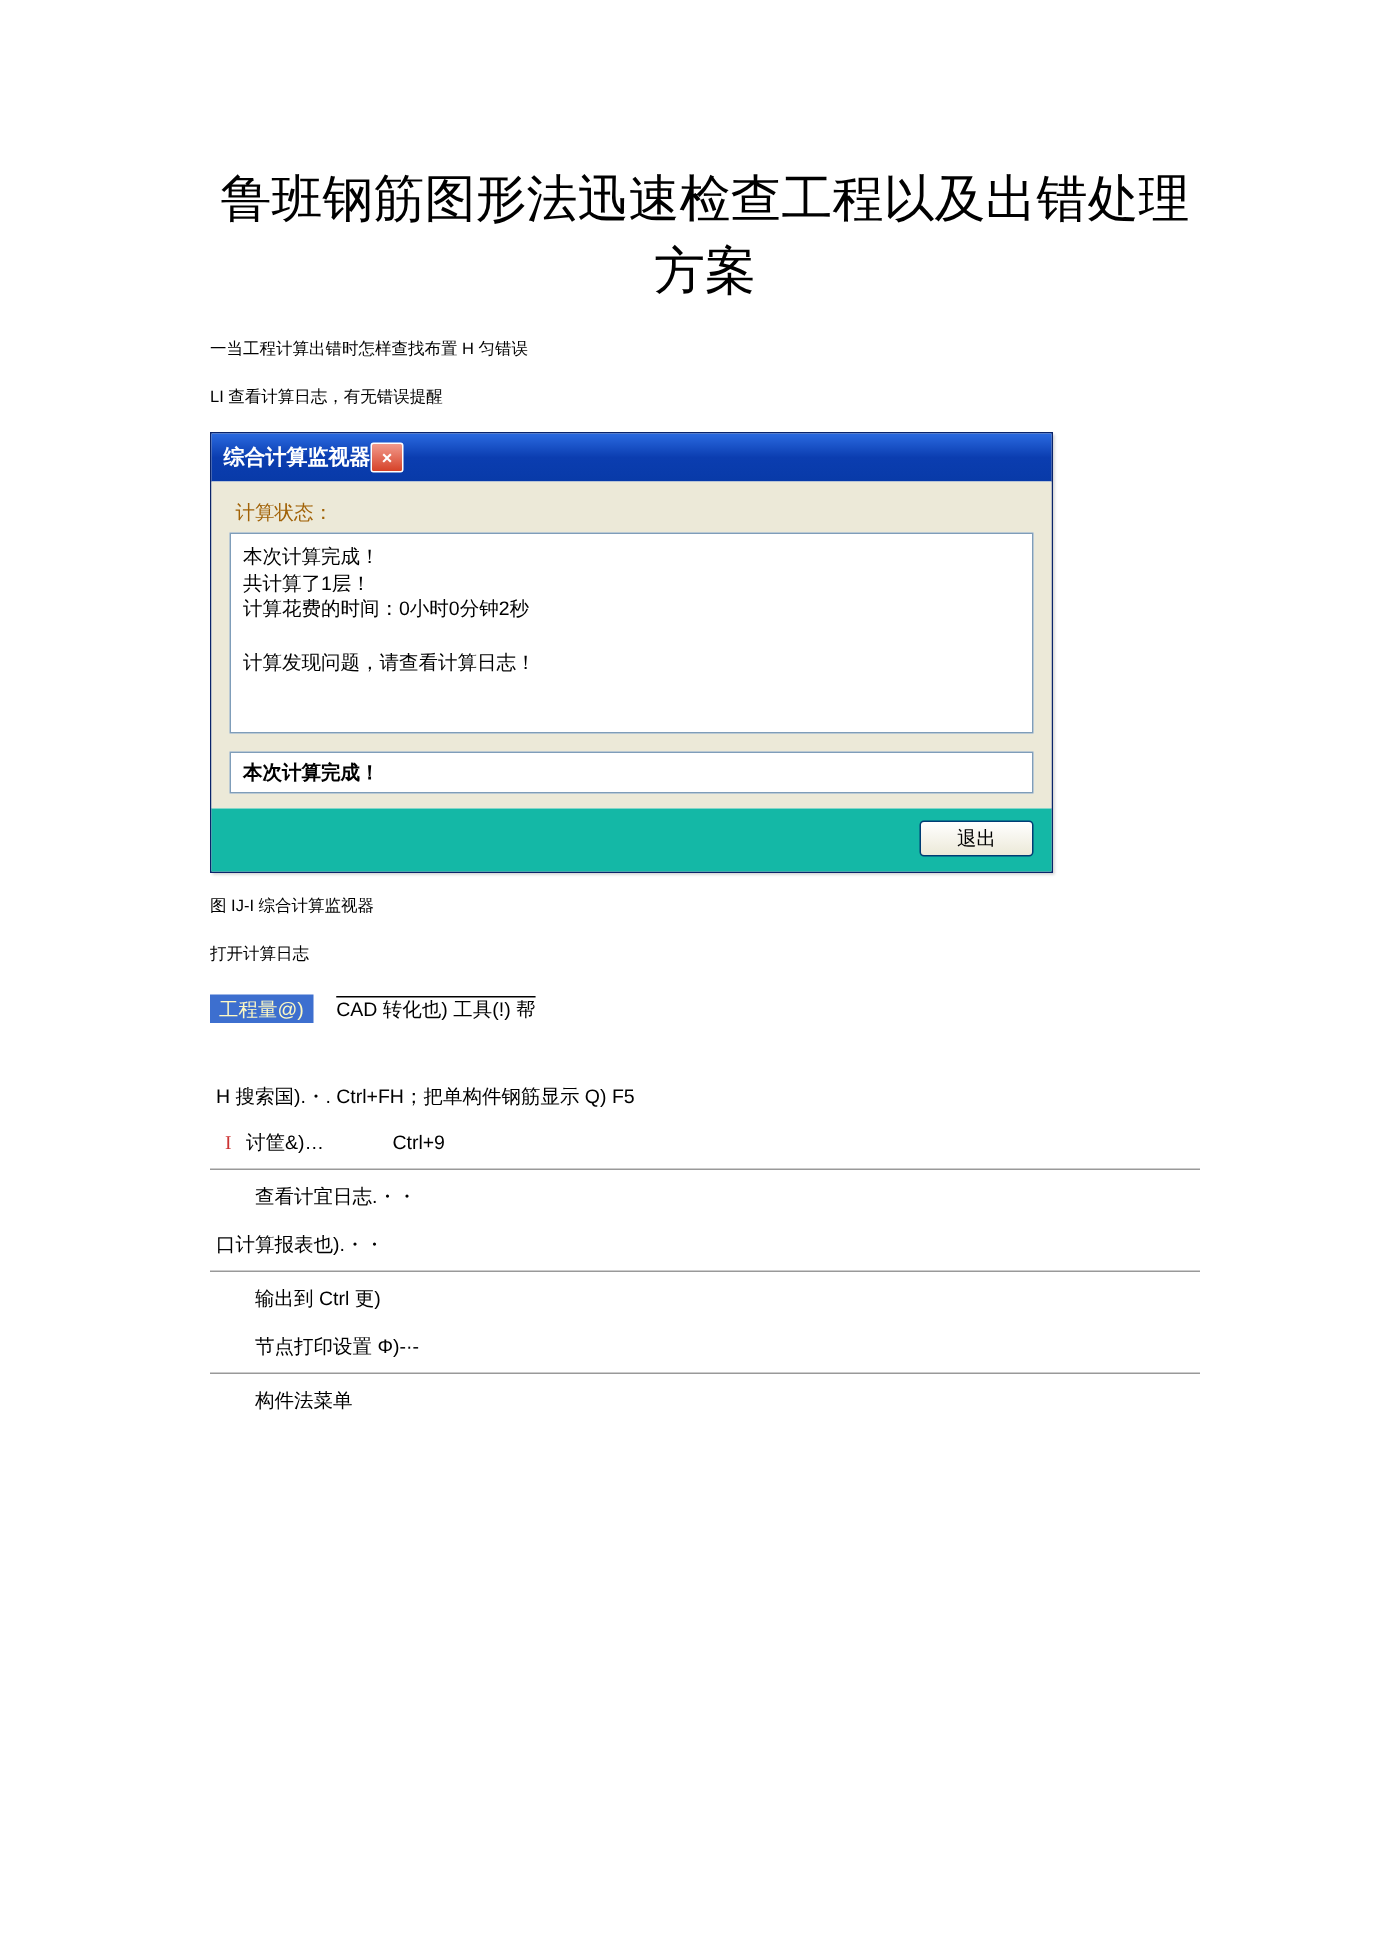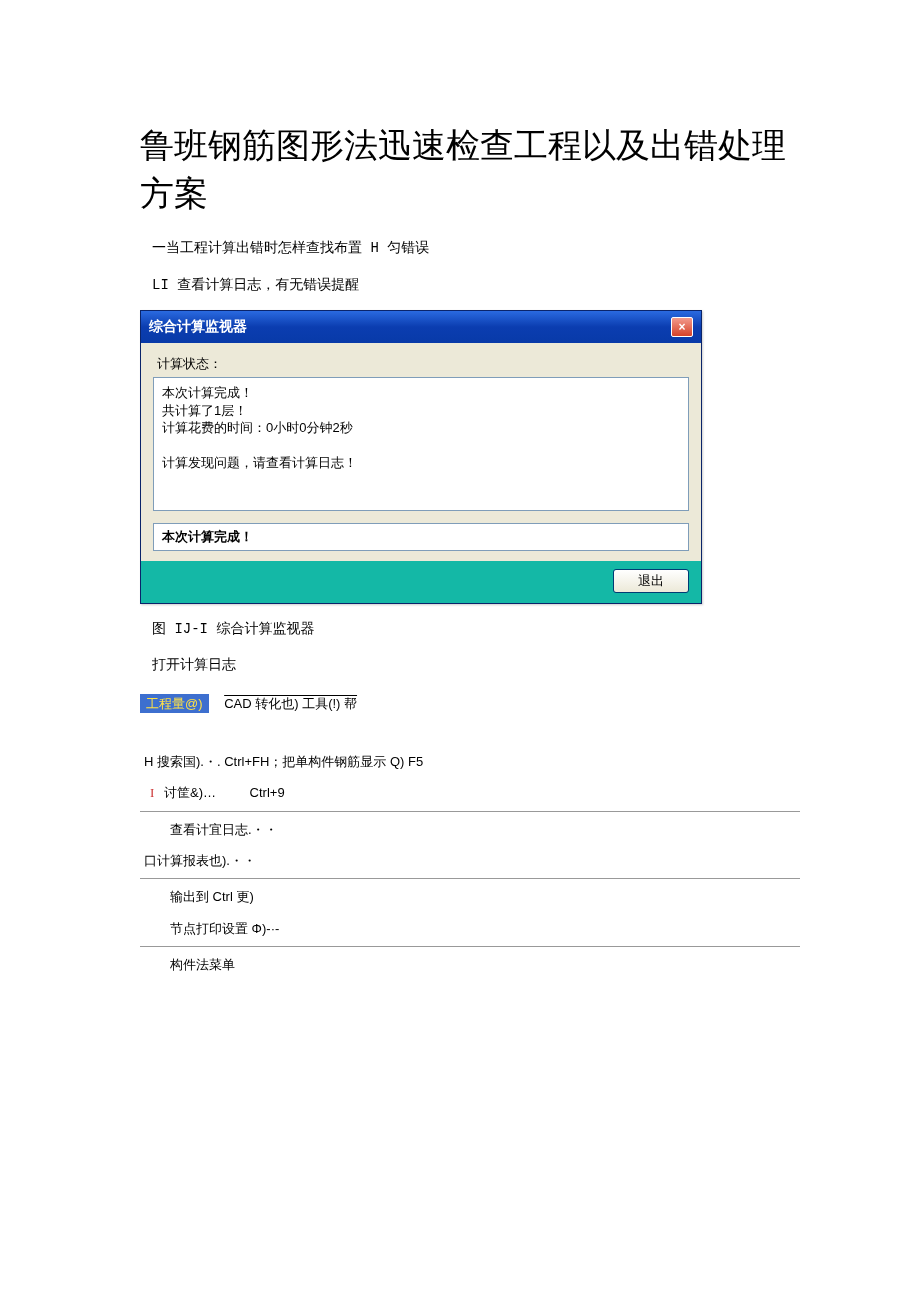--- a/index.html
+++ b/index.html
@@ -10,45 +10,45 @@
     width: 920px;
     color: #000;
   }
   .page {
     padding: 110px 120px 60px 140px;
   }
   h1 {
     font-family: "SimSun", "Songti SC", serif;
     font-size: 34px;
     font-weight: normal;
-    margin: 12px 0 20px 0;
+    margin: 0 0 20px 0;
     line-height: 1.4;
+    text-align: center;
   }
   .body-text {
-    font-size: 14px;
-    font-family: Liberation Mono, monospace;
-    margin: 14px 12px;
+    font-size: 11px;
+    font-family: Liberation Sans, sans-serif;
+    margin: 14px 0;
     line-height: 1.6;
   }
   
   .dialog {
     width: 560px;
     border: 1px solid #0a246a;
     margin-top: 12px;
     box-shadow: 1px 1px 2px rgba(0,0,0,0.2);
   }
   .dialog-titlebar {
     background: linear-gradient(to bottom, #2a6ae0 0%, #0b3db0 50%, #083aa8 100%);
     color: #fff;
     font-family: "SimSun", sans-serif;
     font-size: 14px;
     font-weight: bold;
     padding: 6px 8px;
     display: flex;
-    justify-content: space-between;
     align-items: center;
   }
   .close-btn {
     width: 20px;
     height: 18px;
     background: linear-gradient(to bottom, #f29a8c, #d64228);
     border: 1px solid #fff;
     border-radius: 2px;
     display: flex;
     align-items: center;
@@ -56,21 +56,21 @@
     font-family: Arial, sans-serif;
     font-size: 12px;
     font-weight: bold;
     color: #fff;
   }
   .dialog-body {
     background: #ece9d8;
     padding: 10px 12px 10px 12px;
   }
   .group-label {
-    color: #000000;
+    color: #a16207;
     font-size: 13px;
     font-family: "SimSun", sans-serif;
     margin: 2px 0 4px 4px;
   }
   .textarea-box {
     background: #fff;
     border: 1px solid #7f9db9;
     padding: 6px 8px;
     font-size: 13px;
     font-family: "SimSun", sans-serif;
@@ -114,34 +114,34 @@
   .menu-row.hr-below {
     border-bottom: 1px solid #999;
     padding-bottom: 6px;
     margin-bottom: 2px;
   }
   .menu-top {
     padding: 4px 0 4px 0;
   }
   .highlight {
     background: #3d6fcf;
-    color: #fde047;
+    color: #fef9c3;
     padding: 2px 6px;
   }
   .topline {
     text-decoration: overline;
   }
   .red-bar {
     color: #cc3333;
     font-family: "Times New Roman", serif;
     margin-right: 6px;
   }
   .shortcut {
     display: inline-block;
-    margin-left: 30px;
+    margin-left: 42px;
   }
 </style>
 </head>
 <body>
 
 <div class="page">
 
   <h1>鲁班钢筋图形法迅速检查工程以及出错处理方案</h1>
 
   <p class="body-text">一当工程计算出错时怎样查找布置 H 匀错误</p>

